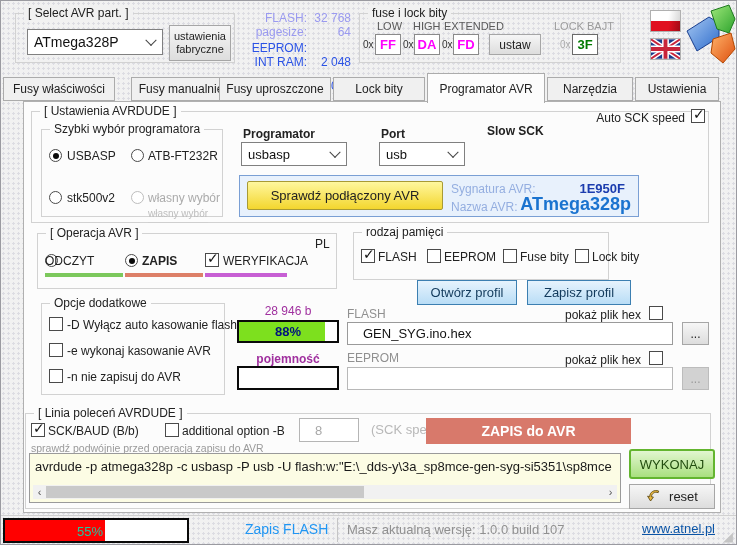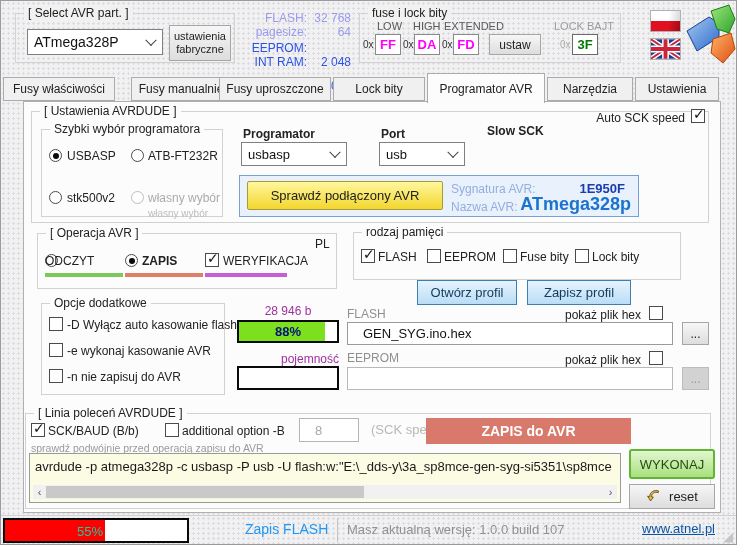--- a/index.html
+++ b/index.html
@@ -162,21 +162,21 @@
   <span class="radio" style="left:44px;top:253px;z-index:2;"></span>
   <div class="lbl" style="left:44px;top:253px;z-index:2;">ODCZYT</div>
   <span class="radio sel" style="left:124px;top:253px;z-index:2;"></span>
   <div class="lbl" style="left:141px;top:253px;font-weight:bold;z-index:2;">ZAPIS</div>
   <span class="chk c" style="left:204px;top:252px;z-index:2;"></span>
   <div class="lbl" style="left:222px;top:253px;z-index:2;">WERYFIKACJA</div>
   <div class="bar" style="left:44px;top:272px;width:78px;background:#7cc85c;z-index:2;"></div>
   <div class="bar" style="left:124px;top:272px;width:78px;background:#dd8068;z-index:2;"></div>
   <div class="bar" style="left:204px;top:272px;width:82px;background:#c75fd4;z-index:2;"></div>
 
-  <div class="grp" style="left:352px;top:231px;width:328px;height:48px;z-index:2;">
+  <div class="grp" style="left:352px;top:231px;width:256px;height:48px;z-index:2;">
     <span class="lg">rodzaj pamięci</span>
   </div>
   <span class="chk c" style="left:360px;top:248px;z-index:2;"></span>
   <div class="lbl" style="left:377px;top:249px;z-index:2;">FLASH</div>
   <span class="chk" style="left:426px;top:248px;z-index:2;"></span>
   <div class="lbl" style="left:443px;top:249px;z-index:2;">EEPROM</div>
   <span class="chk" style="left:502px;top:248px;z-index:2;"></span>
   <div class="lbl" style="left:519px;top:249px;z-index:2;">Fuse bity</div>
   <span class="chk" style="left:574px;top:248px;z-index:2;"></span>
   <div class="lbl" style="left:591px;top:249px;z-index:2;">Lock bity</div>
@@ -192,21 +192,21 @@
   <span class="chk" style="left:48px;top:342px;z-index:2;"></span>
   <div class="lbl" style="left:66px;top:343px;z-index:2;">-e wykonaj kasowanie AVR</div>
   <span class="chk" style="left:48px;top:368px;z-index:2;"></span>
   <div class="lbl" style="left:66px;top:369px;z-index:2;">-n nie zapisuj do AVR</div>
 
   <div class="lbl" style="left:236px;top:303px;width:102px;text-align:center;color:#a0309f;z-index:2;">28 946 b</div>
   <div class="abs" style="left:236px;top:319px;width:102px;height:23px;border:2px solid #0a0a0a;background:#fff;box-sizing:border-box;z-index:2;">
     <div style="position:absolute;left:0;top:0;bottom:0;width:88%;background:#7de01e;"></div>
     <div style="position:absolute;inset:0;display:flex;align-items:center;justify-content:center;font-size:13px;font-weight:bold;color:#00127e;">88%</div>
   </div>
-  <div class="lbl" style="left:236px;top:351px;width:102px;text-align:right;color:#a0309f;z-index:2;">pojemność</div>
+  <div class="lbl" style="left:236px;top:351px;width:102px;text-align:center;color:#a0309f;z-index:2;font-weight:bold;">pojemność</div>
   <div class="abs" style="left:236px;top:365px;width:102px;height:24px;border:2px solid #0a0a0a;background:#fff;box-sizing:border-box;z-index:2;"></div>
 
   <div class="lbl" style="left:346px;top:306px;color:#909090;z-index:2;">FLASH</div>
   <div class="lbl" style="left:564px;top:307px;z-index:2;">pokaż plik hex</div>
   <span class="chk" style="left:648px;top:305px;z-index:2;"></span>
   <div class="tin" style="left:346px;top:321px;width:326px;height:23px;z-index:2;">GEN_SYG.ino.hex</div>
   <div class="btn" style="left:681px;top:321px;width:27px;height:23px;z-index:2;">...</div>
   <div class="lbl" style="left:346px;top:350px;color:#909090;z-index:2;">EEPROM</div>
   <div class="lbl" style="left:564px;top:352px;z-index:2;">pokaż plik hex</div>
   <span class="chk" style="left:648px;top:350px;z-index:2;"></span>

